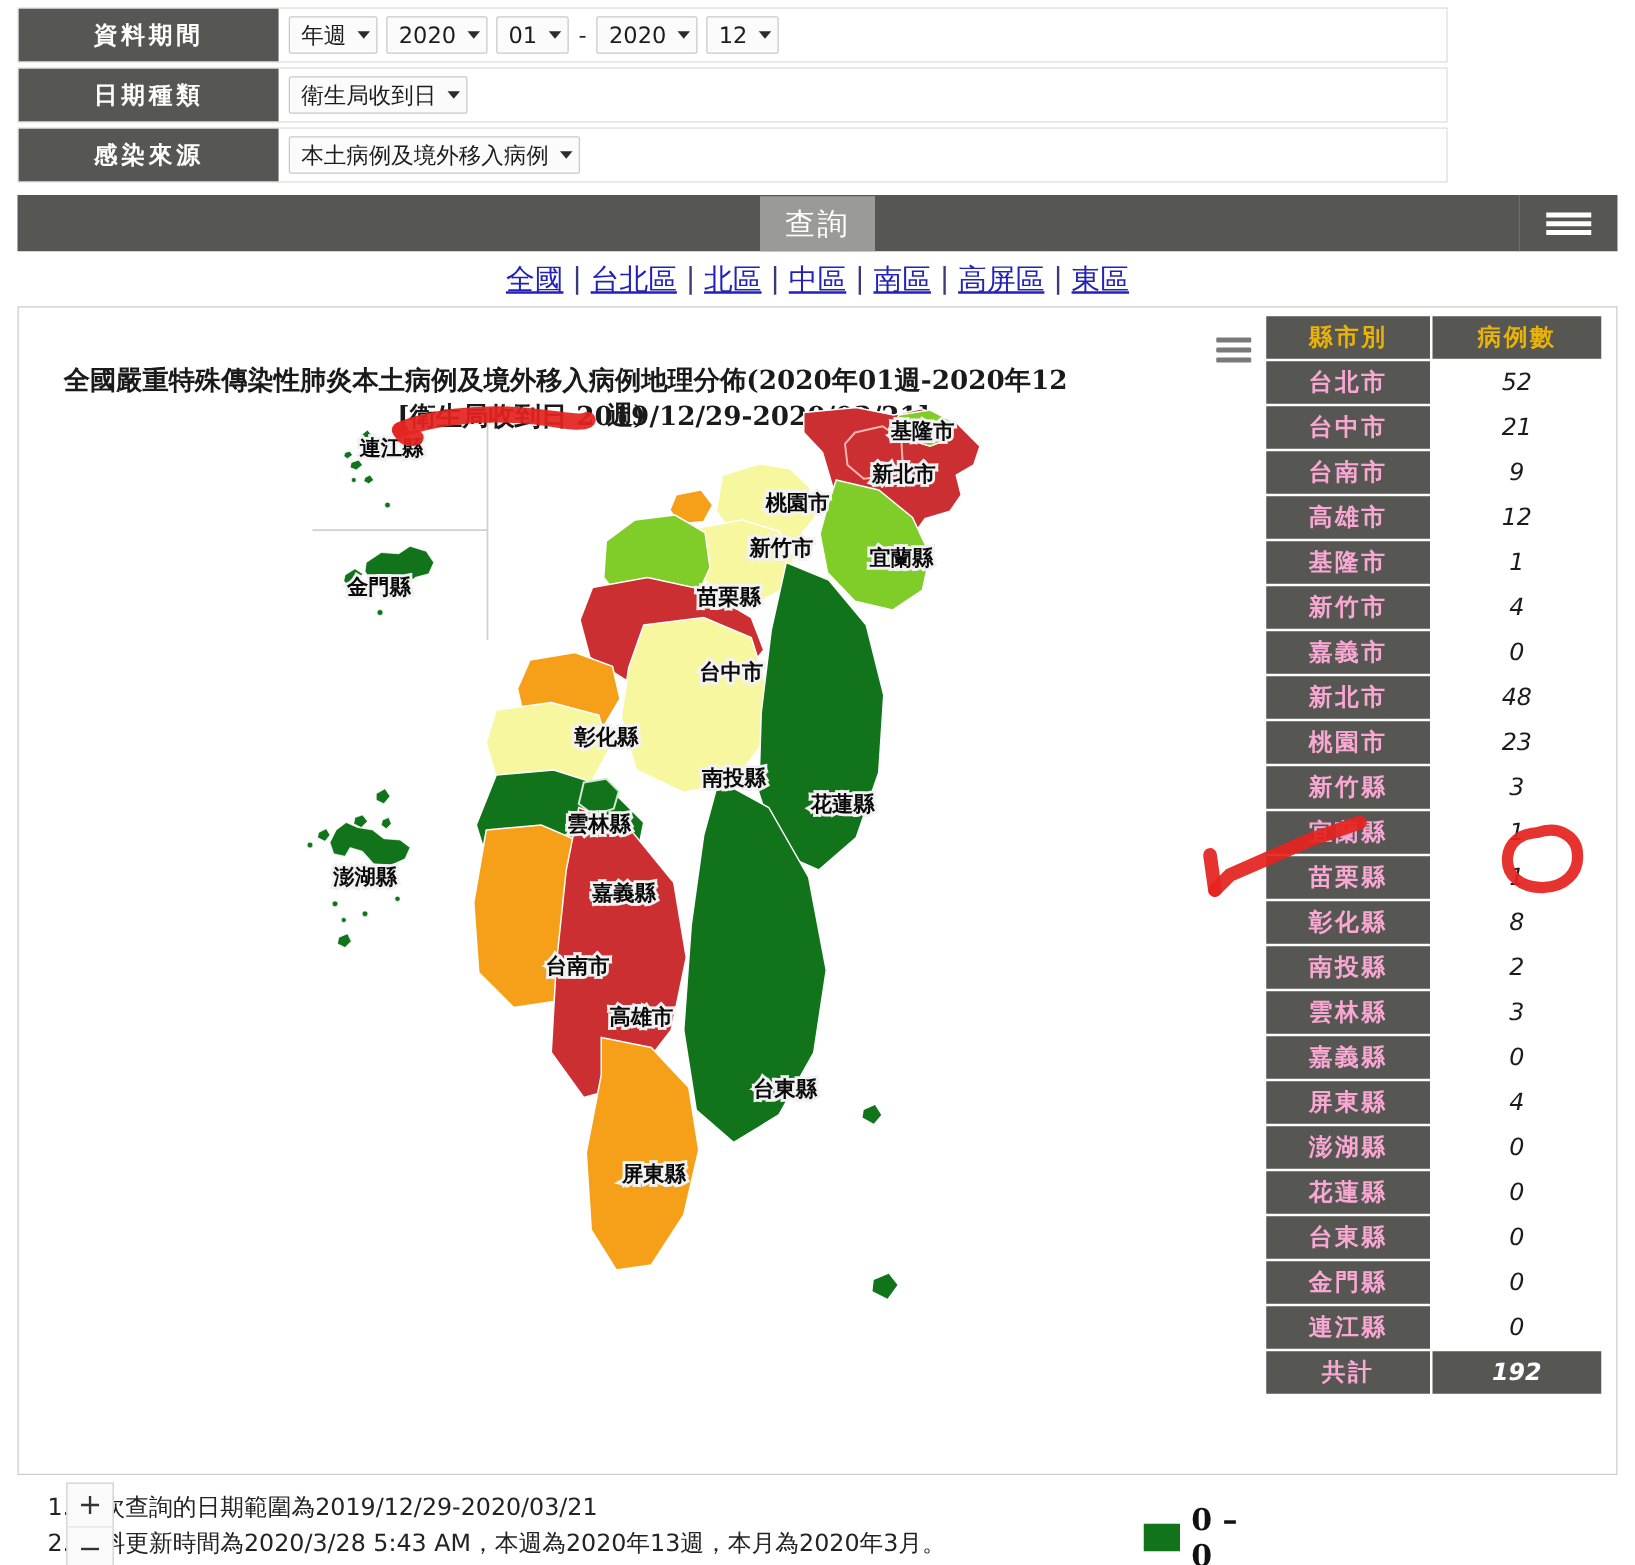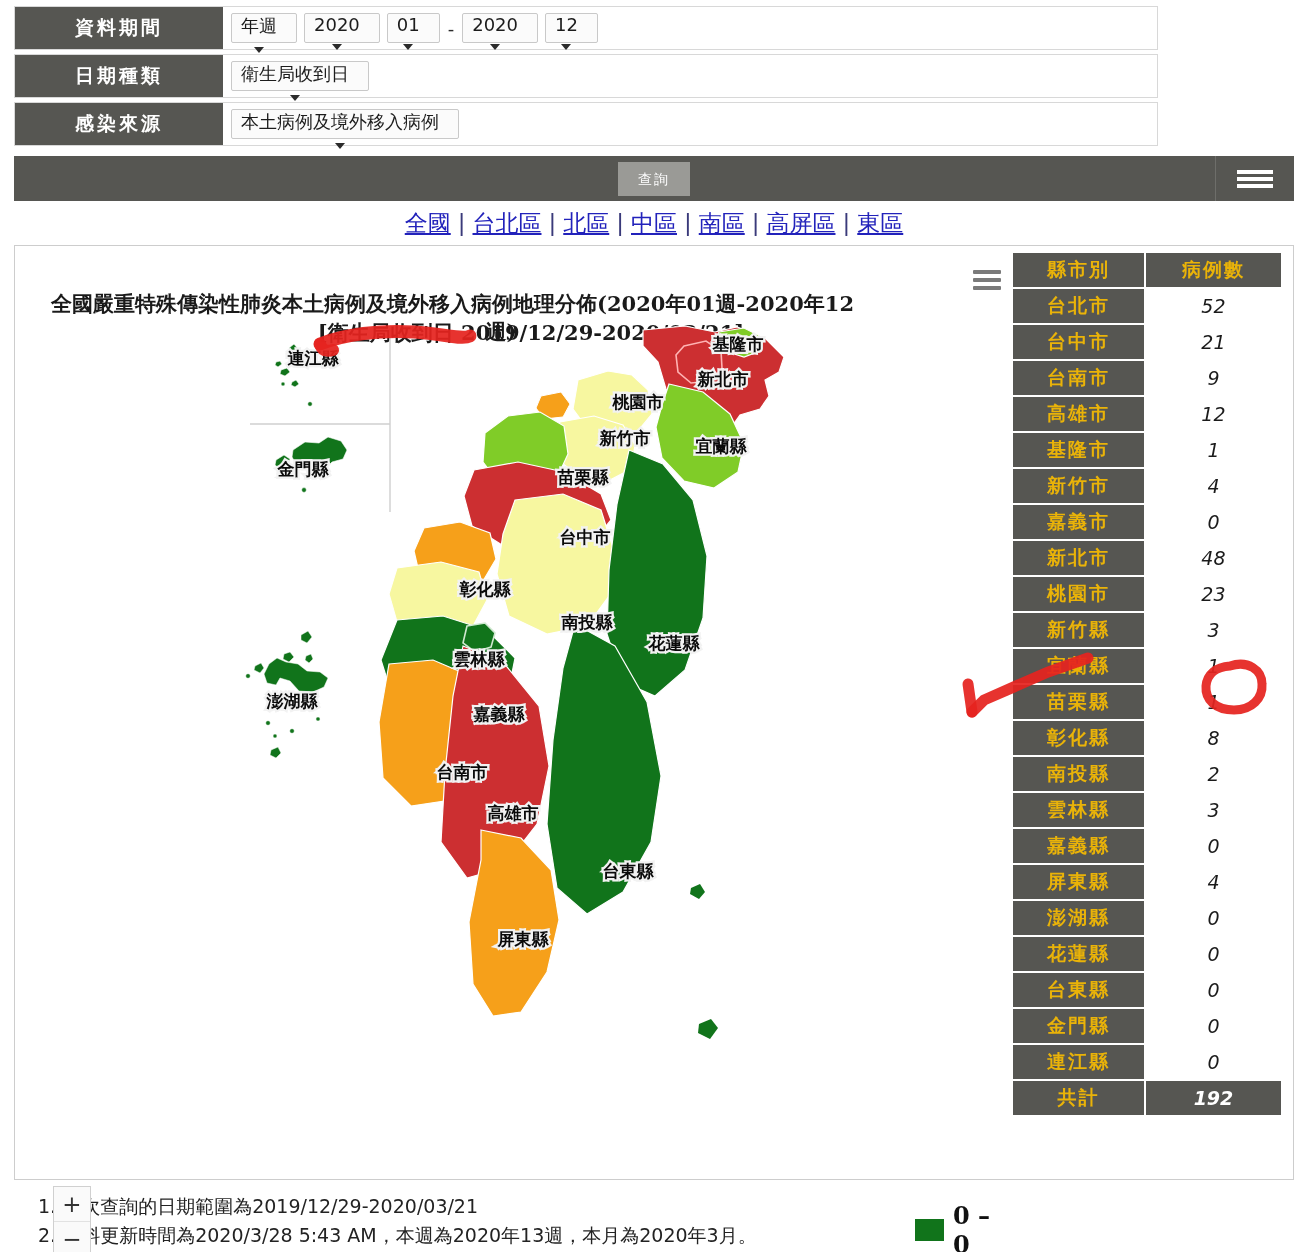--- a/index.html
+++ b/index.html
@@ -14,32 +14,32 @@
   .frow{display:flex;align-items:stretch;height:42px;margin:0 14px 4px 14px;border:1px solid #d8d8d8;background:#fff;}
   .flabel{
     width:208px;min-width:208px;background:#565652;color:#fff;
     display:flex;align-items:center;justify-content:center;
     font-size:19px;font-weight:bold;letter-spacing:3px;
   }
   .fbody{flex:1;display:flex;align-items:center;padding-left:8px;gap:7px;background:#fff;}
   .sel{
     border:1px solid #c9c9c9;background:#fbfbfb;border-radius:2px;
     height:28px;display:flex;align-items:center;gap:9px;
-    padding:0 19px 0 9px;font-size:18px;color:#1c1c1c;white-space:nowrap;flex-direction:column;
+    padding:0 5px 0 9px;font-size:18px;color:#1c1c1c;white-space:nowrap;
   }
   .caret{width:0;height:0;border-left:5px solid transparent;border-right:5px solid transparent;border-top:6px solid #2b2b2b;}
   .dash{font-size:18px;color:#2b2b2b;padding:0 1px;}
 
   
   .qbar{
     height:45px;margin:10px 14px 0 14px;background:#565652;
     display:flex;align-items:center;justify-content:center;position:relative;
   }
   .qbtn{
-    background:#9a9a96;color:#ffffff;font-size:14px;
+    background:#9a9a96;color:#ffffff;font-size:24px;
     padding:10px 20px;line-height:1;letter-spacing:2px;
   }
   .qmenu{
     position:absolute;right:0;top:0;height:45px;width:78px;
     display:flex;align-items:center;justify-content:center;
     border-left:1px solid #6e6e6a;
   }
   .qmenu span{display:block;width:36px;height:4px;background:#fff;margin:3px 0;}
 
   
@@ -81,21 +81,21 @@
   .legtxt{font-size:24px;font-weight:bold;color:#111;font-family:"DejaVu Serif","Liberation Serif",serif;}
 
   
   .tablewrap{position:absolute;right:10px;top:5px;width:272px;}
   table.cases{border-collapse:separate;border-spacing:2px;width:272px;}
   table.cases td,table.cases th{
     height:34px;padding:0;text-align:center;vertical-align:middle;
     font-size:19px;
   }
   table.cases th{background:#565652;color:#eab308;font-weight:bold;letter-spacing:2px;}
-  td.name{background:#565652;color:#eab308;font-weight:bold;width:132px;letter-spacing:2px;}
+  td.name{background:#565652;color:#f9a8d4;font-weight:bold;width:132px;letter-spacing:2px;}
   td.val{background:#ffffff;color:#1b1b1b;width:136px;font-family:"DejaVu Sans",sans-serif;font-style:italic;}
   tr.total td.name{background:#565652;}
   tr.total td.val{background:#565652;color:#ffffff;font-weight:bold;}
 
   
   .notes{margin:12px 0 0 38px;font-size:19px;color:#232323;line-height:1.55;}
 
   
   .ann{position:absolute;pointer-events:none;}
 </style>

